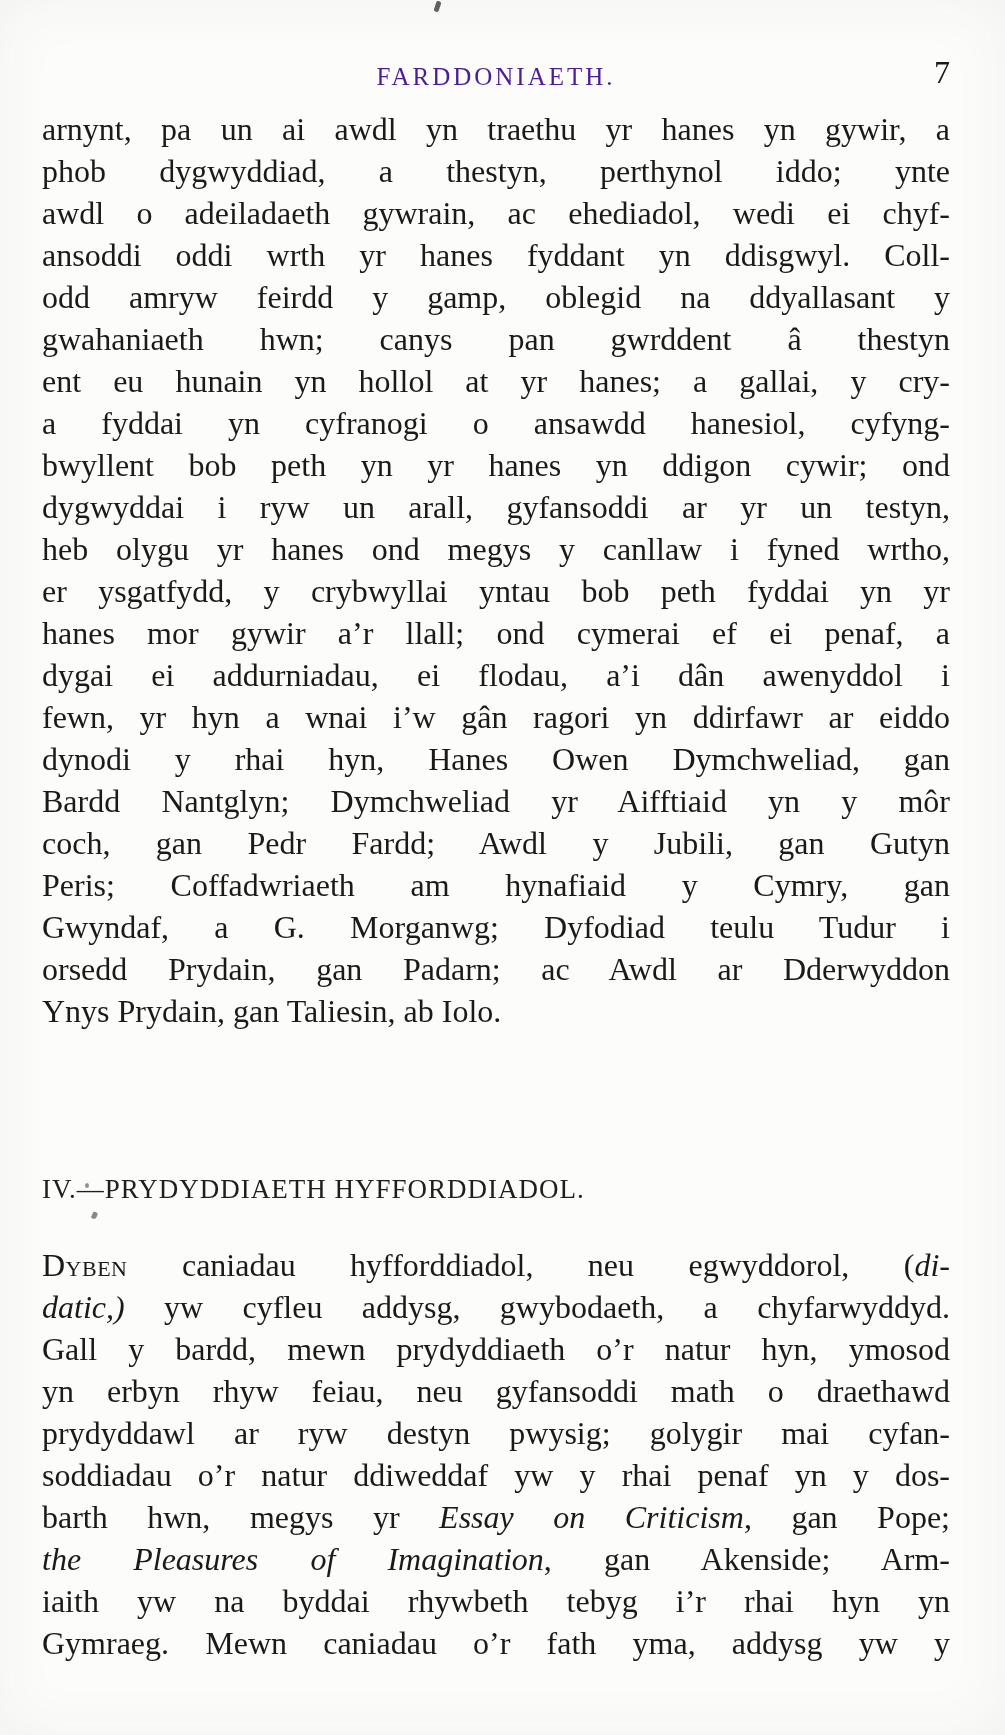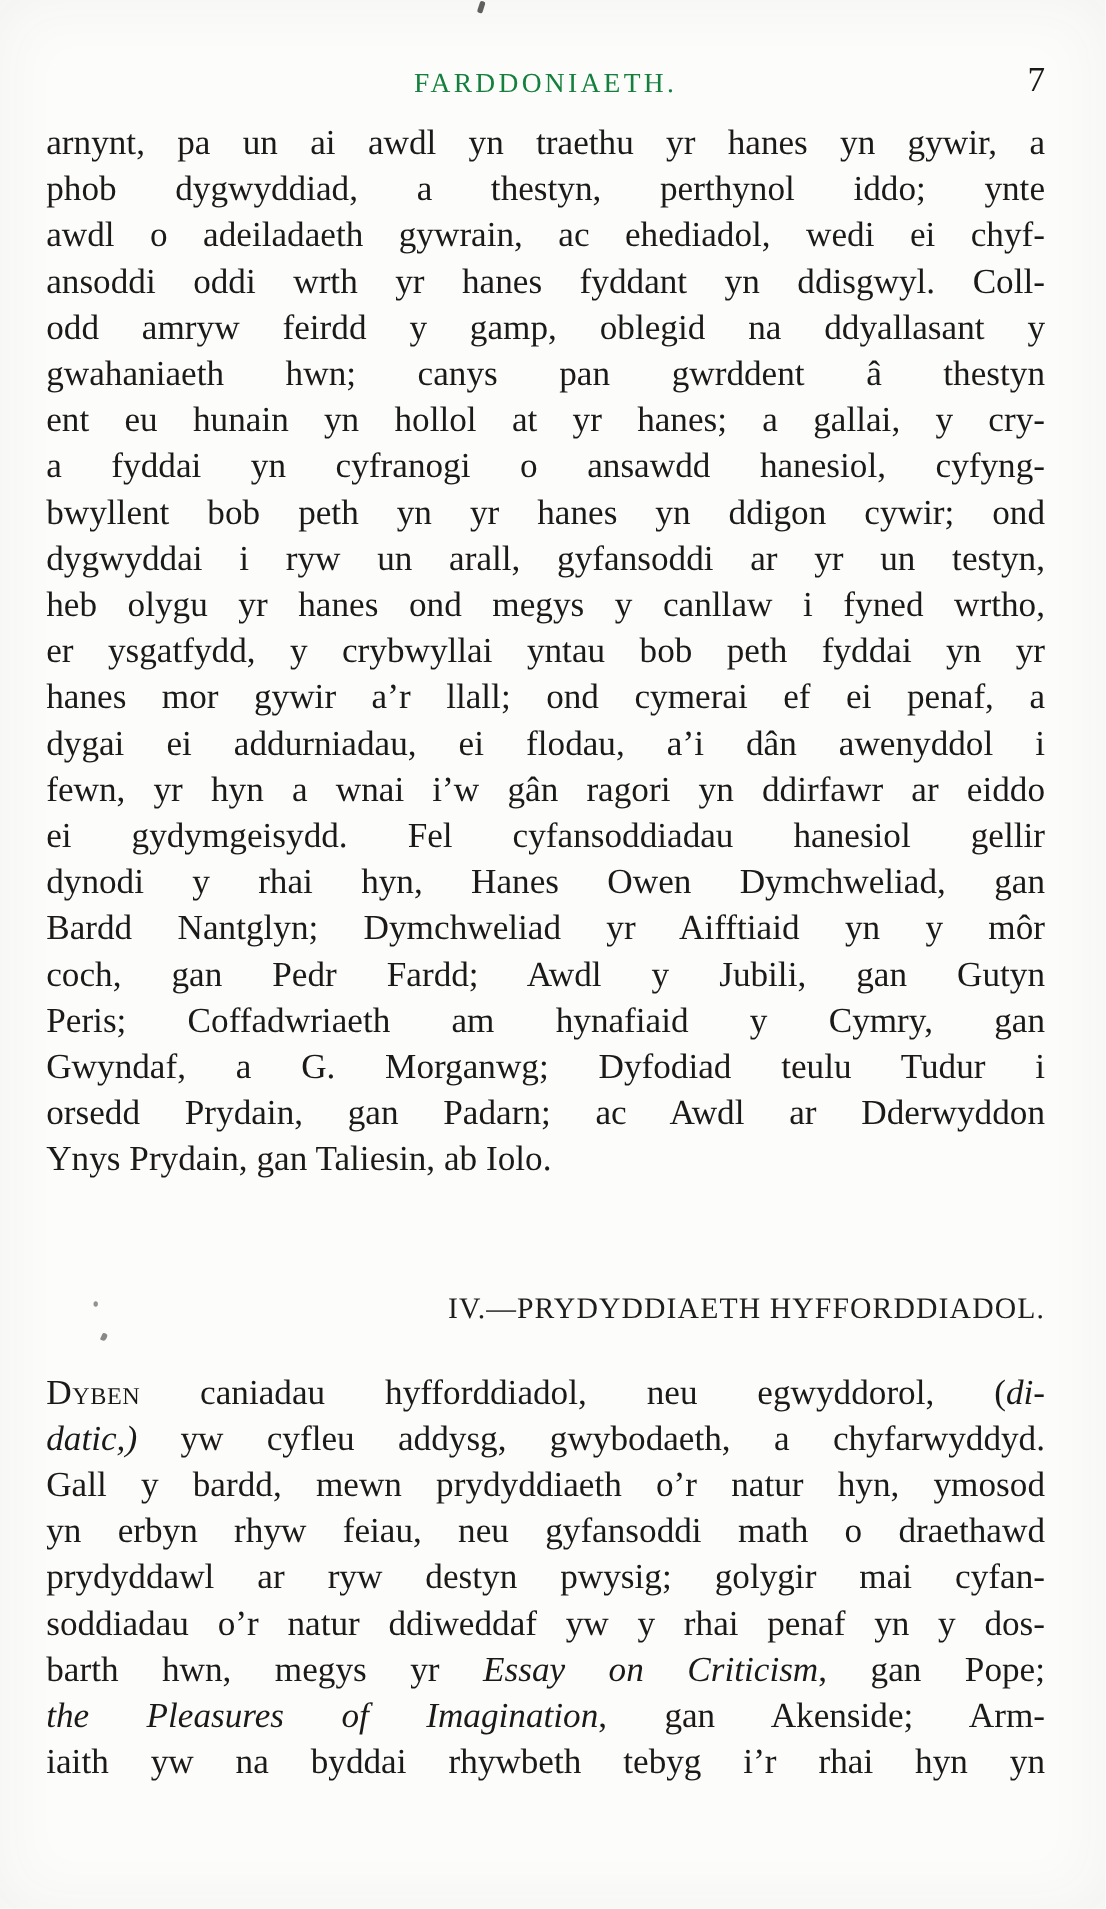--- a/index.html
+++ b/index.html
@@ -15,21 +15,21 @@
   }
 
   
   .running-title {
     position: absolute;
     top: 62px; left: 42px; width: 908px;
     text-align: center;
     font-size: 25px;
     letter-spacing: 3px;
     line-height: 30px;
-    color: #15803d;
+    color: #4c1d95;
   }
   .page-number {
     position: absolute;
     top: 54px; right: 55px;
     font-size: 32px;
     line-height: 36px;
     color: #1b1917;
   }
 
   
@@ -47,21 +47,21 @@
     text-align-last: justify;
     white-space: normal;
   }
   .line.flush { text-align-last: left; }
   .it { font-style: italic; }
   .sc { font-variant: small-caps; letter-spacing: 0.5px; }
 
   .section-heading {
     position: absolute;
     top: 1172px; left: 42px; width: 908px;
-    text-align: right;
+    text-align: left;
     font-size: 27px;
     letter-spacing: 1px;
     line-height: 34px;
     color: #201e1c;
   }
 
   
   .speck { position: absolute; background: #3a3a3a; border-radius: 50%; }
   .speck-top    { left: 435px; top: 1px;    width: 5px;  height: 11px; transform: rotate(18deg); border-radius: 2px; opacity: .8; }
   .speck-head-1 { left: 85px;  top: 1183px; width: 4px;  height: 5px;  opacity: .55; }
@@ -87,21 +87,20 @@
       <div class="line"><span>gwahaniaeth hwn; canys pan gwrddent â thestyn</span></div>
       <div class="line"><span>ent eu hunain yn hollol at yr hanes; a gallai, y cry-</span></div>
       <div class="line"><span>a fyddai yn cyfranogi o ansawdd hanesiol, cyfyng-</span></div>
       <div class="line"><span>bwyllent bob peth yn yr hanes yn ddigon cywir; ond</span></div>
       <div class="line"><span>dygwyddai i ryw un arall, gyfansoddi ar yr un testyn,</span></div>
       <div class="line"><span>heb olygu yr hanes ond megys y canllaw i fyned wrtho,</span></div>
       <div class="line"><span>er ysgatfydd, y crybwyllai yntau bob peth fyddai yn yr</span></div>
       <div class="line"><span>hanes mor gywir a’r llall; ond cymerai ef ei penaf, a</span></div>
       <div class="line"><span>dygai ei addurniadau, ei flodau, a’i dân awenyddol i</span></div>
       <div class="line"><span>fewn, yr hyn a wnai i’w gân ragori yn ddirfawr ar eiddo</span></div>
-      <div class="line"><span>ei gydymgeisydd. Fel cyfansoddiadau hanesiol gellir</span></div>
       <div class="line"><span>dynodi y rhai hyn, Hanes Owen Dymchweliad, gan</span></div>
       <div class="line"><span>Bardd Nantglyn; Dymchweliad yr Aifftiaid yn y môr</span></div>
       <div class="line"><span>coch, gan Pedr Fardd; Awdl y Jubili, gan Gutyn</span></div>
       <div class="line"><span>Peris; Coffadwriaeth am hynafiaid y Cymry, gan</span></div>
       <div class="line"><span>Gwyndaf, a G. Morganwg; Dyfodiad teulu Tudur i</span></div>
       <div class="line"><span>orsedd Prydain, gan Padarn; ac Awdl ar Dderwyddon</span></div>
       <div class="line flush"><span>Ynys Prydain, gan Taliesin, ab Iolo.</span></div>
     </div>
 
   <div class="speck speck-head-1"></div>
@@ -112,15 +111,16 @@
   <div class="para para-2">
       <div class="line"><span class="sc">Dyben</span><span> caniadau hyfforddiadol, neu egwyddorol, (</span><span class="it">di-</span></div>
       <div class="line"><span class="it">datic,)</span><span> yw cyfleu addysg, gwybodaeth, a chyfarwyddyd.</span></div>
       <div class="line"><span>Gall y bardd, mewn prydyddiaeth o’r natur hyn, ymosod</span></div>
       <div class="line"><span>yn erbyn rhyw feiau, neu gyfansoddi math o draethawd</span></div>
       <div class="line"><span>prydyddawl ar ryw destyn pwysig; golygir mai cyfan-</span></div>
       <div class="line"><span>soddiadau o’r natur ddiweddaf yw y rhai penaf yn y dos-</span></div>
       <div class="line"><span>barth hwn, megys yr </span><span class="it">Essay on Criticism</span><span>, gan Pope;</span></div>
       <div class="line"><span class="it">the Pleasures of Imagination</span><span>, gan Akenside; Arm-</span></div>
       <div class="line"><span>iaith yw na byddai rhywbeth tebyg i’r rhai hyn yn</span></div>
+      <div class="line"><span>Gymraeg. Mewn caniadau o’r fath yma, addysg yw y</span></div>
     </div>
 
 </div>
 
 </body></html>

